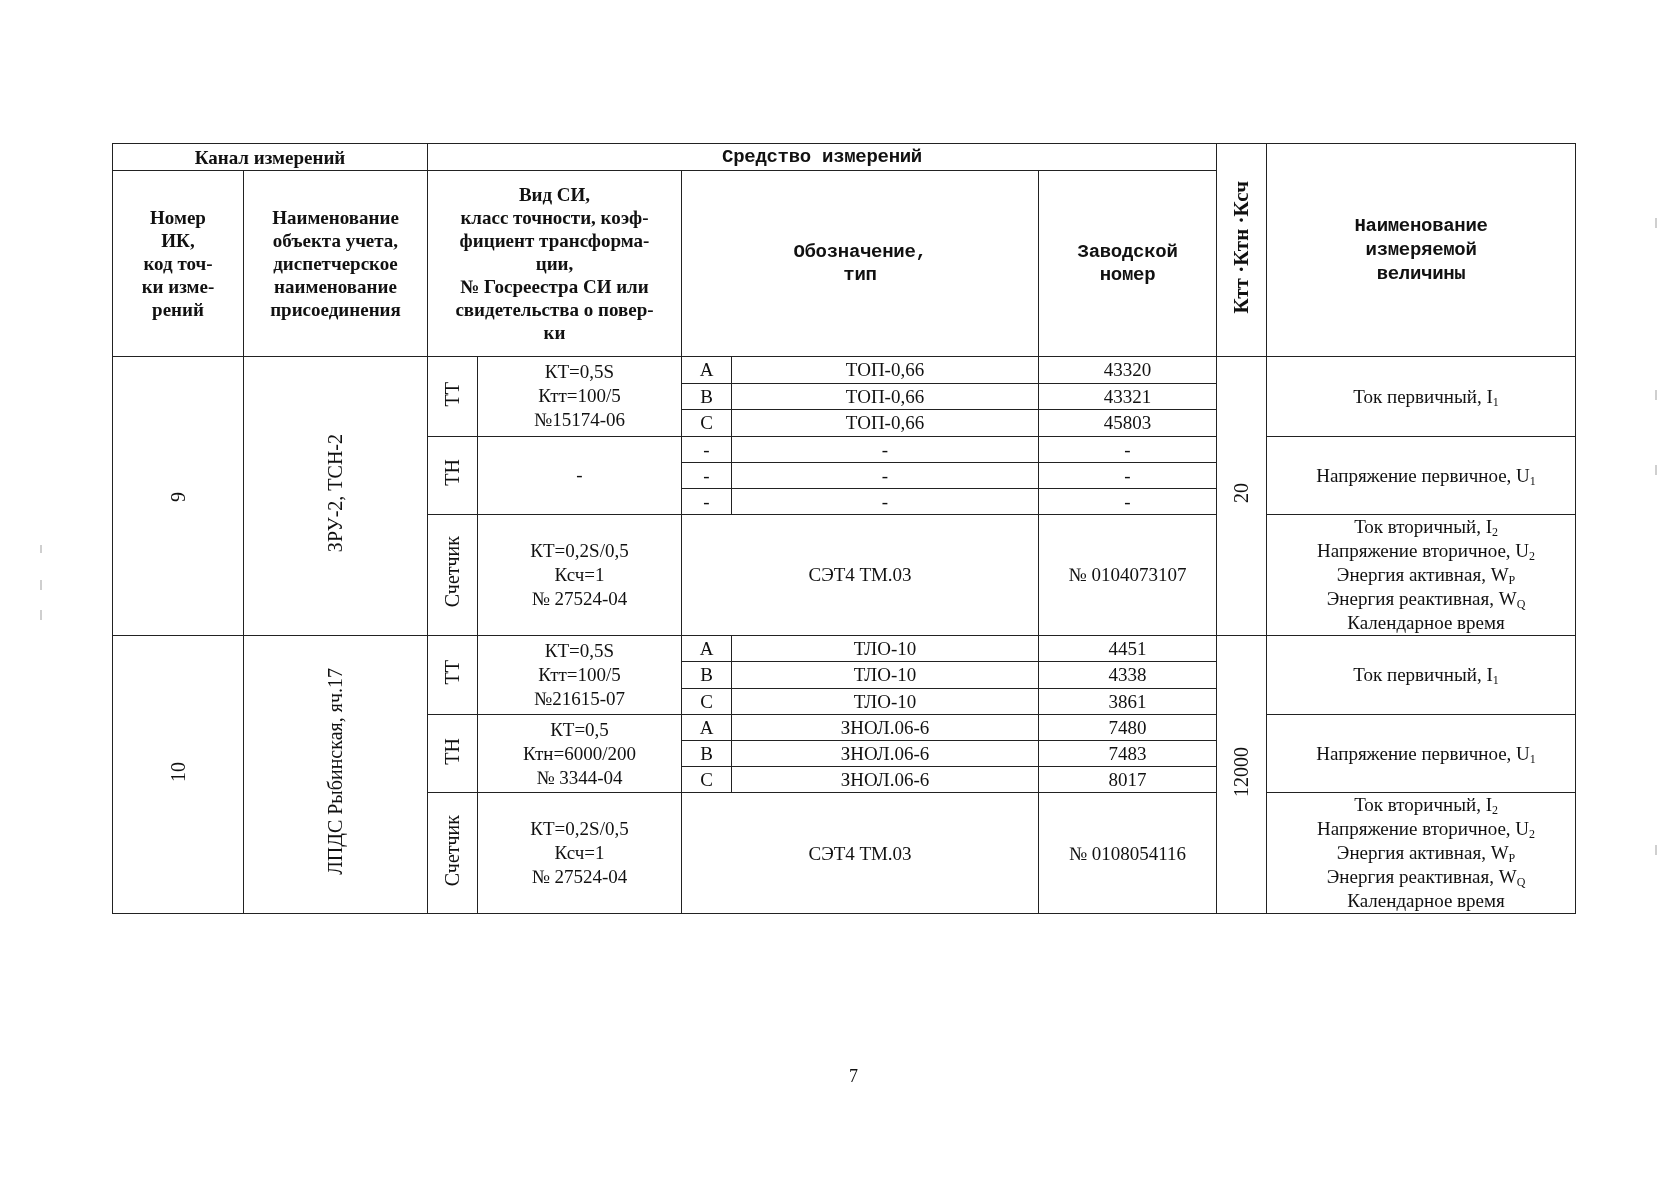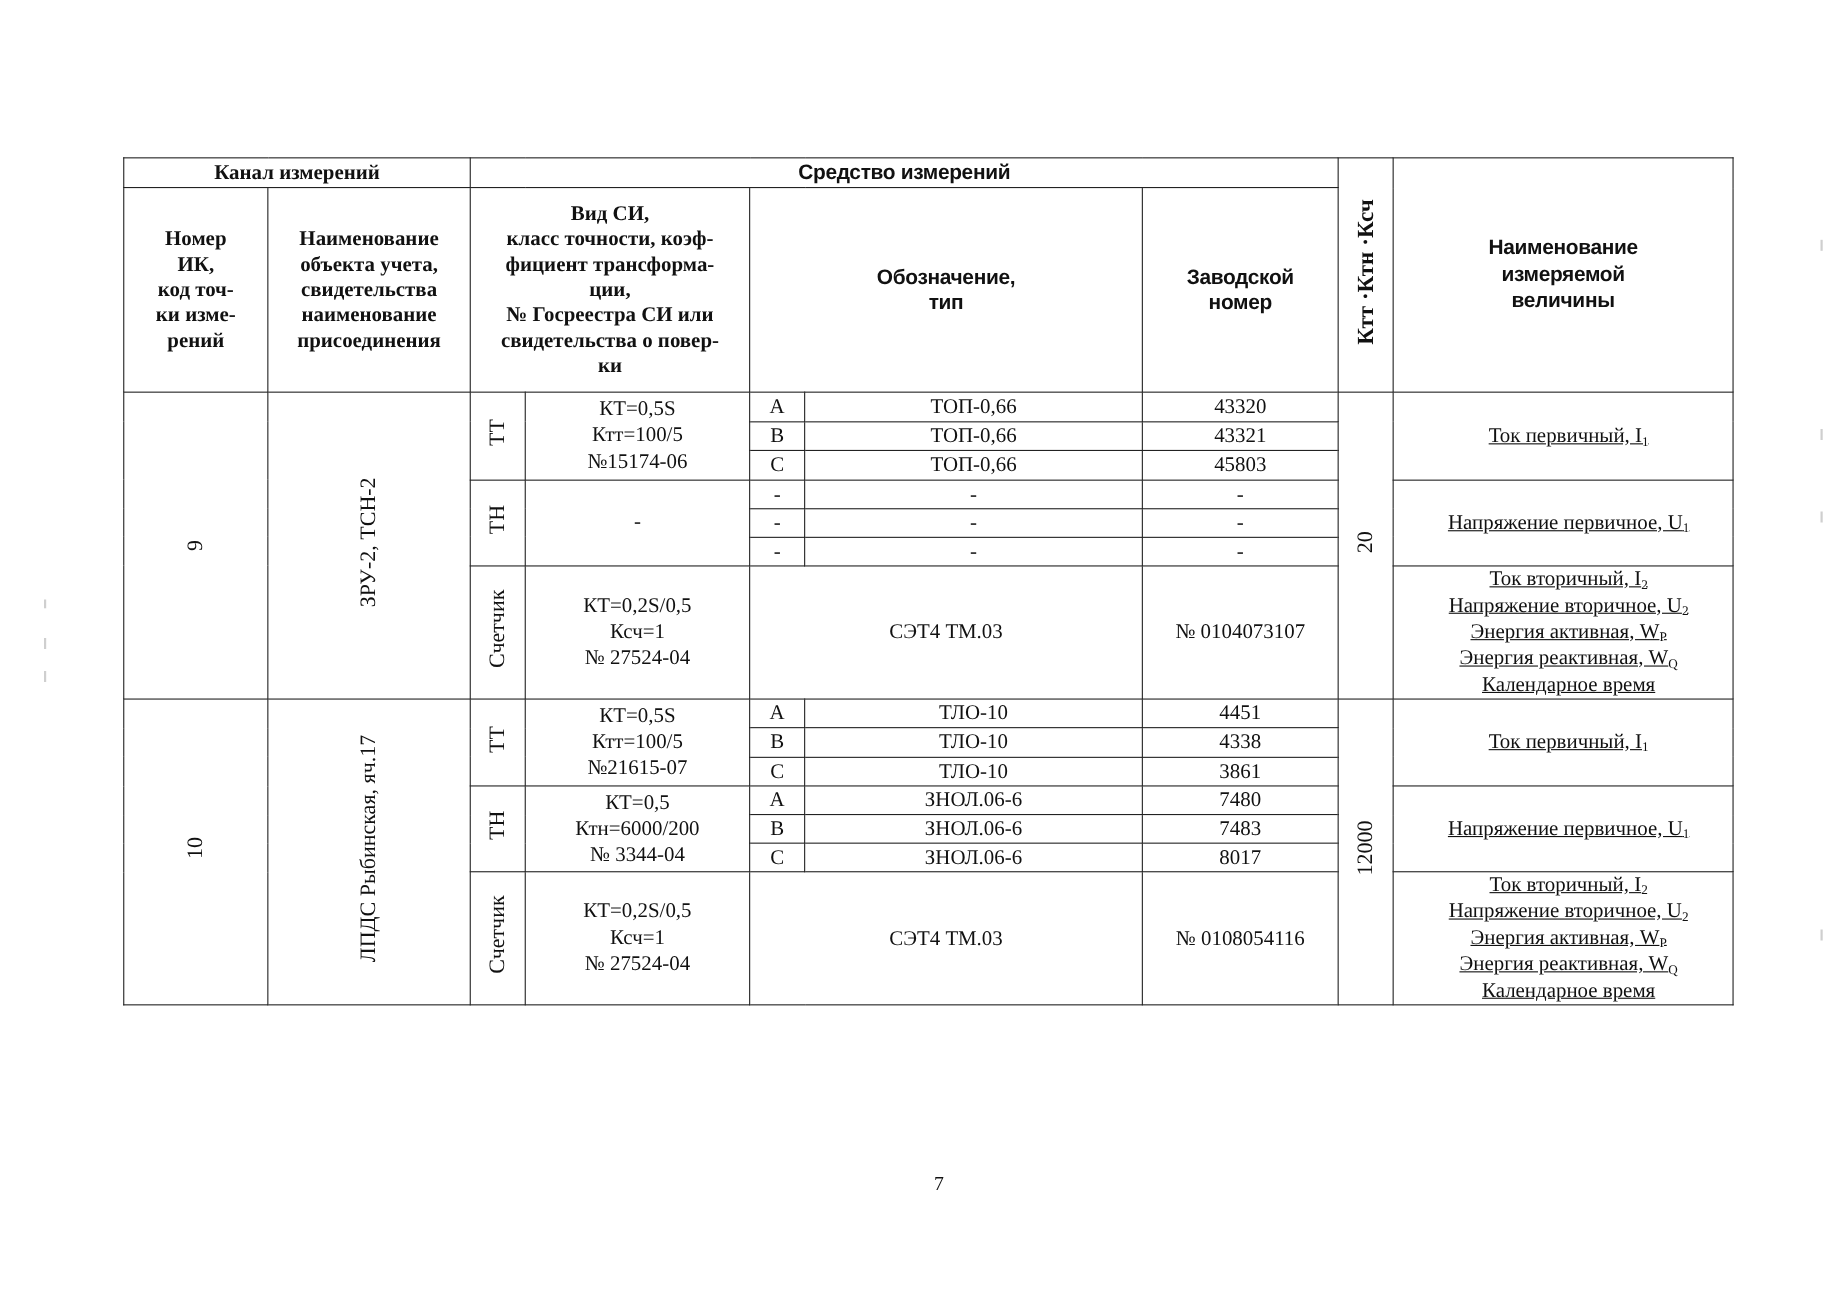--- a/index.html
+++ b/index.html
@@ -3,26 +3,26 @@
 <meta charset="utf-8">
 <style>
   html, body { margin:0; padding:0; background:#ffffff; }
   body { width:1664px; height:1185px; position:relative; overflow:hidden;
          font-family:"Liberation Serif", "DejaVu Serif", serif; color:#111; }
   table.main { position:absolute; left:112px; top:143px; border-collapse:collapse;
                table-layout:fixed; width:1463px; }
   table.main td { border:1.4px solid #222; padding:0; text-align:center; vertical-align:middle;
                   font-size:19px; line-height:23px; overflow:hidden; }
   .hdr { font-weight:bold; font-size:20px; line-height:26px; }
-  .hdr-narrow { font-family:Liberation Sans, sans-serif; font-weight:bold; font-size:21px; letter-spacing:-0.3px; }
+  .hdr-narrow { font-family:Liberation Mono, monospace; font-weight:bold; font-size:21px; letter-spacing:-0.3px; }
   .vert { writing-mode:vertical-rl; transform:rotate(180deg); display:inline-block; white-space:nowrap; }
   .vert-b { font-weight:bold; font-size:21px; }
   .ph { font-size:20px; }
   .small { font-size:18px; }
-  .left { text-align:center; padding-left:10px !important;text-decoration:underline; }
+  .left { text-align:center; padding-left:10px !important; }
   .lines div { line-height:24px; }
   sub { font-size:12px; vertical-align:-3px; line-height:0; }
   .page-num { position:absolute; left:849px; top:1066px; font-size:18px; }
   .scan-mark { position:absolute; width:2px; background:#cfcfcf; }
 </style>
 </head>
 <body>
 
 <table class="main">
   <colgroup>
@@ -51,21 +51,21 @@
       <td class="hdr">
           <div>Номер</div>
           <div>ИК,</div>
           <div>код точ-</div>
           <div>ки изме-</div>
           <div>рений</div>
         </td>
       <td class="hdr">
           <div>Наименование</div>
           <div>объекта учета,</div>
-          <div>свидетельства</div>
+          <div>диспетчерское</div>
           <div>наименование</div>
           <div>присоединения</div>
         </td>
       <td colspan="2" class="hdr">
           <div>Вид СИ,</div>
           <div>класс точности, коэф-</div>
           <div>фициент трансформа-</div>
           <div>ции,</div>
           <div>№ Госреестра СИ или</div>
           <div>свидетельства о повер-</div>

